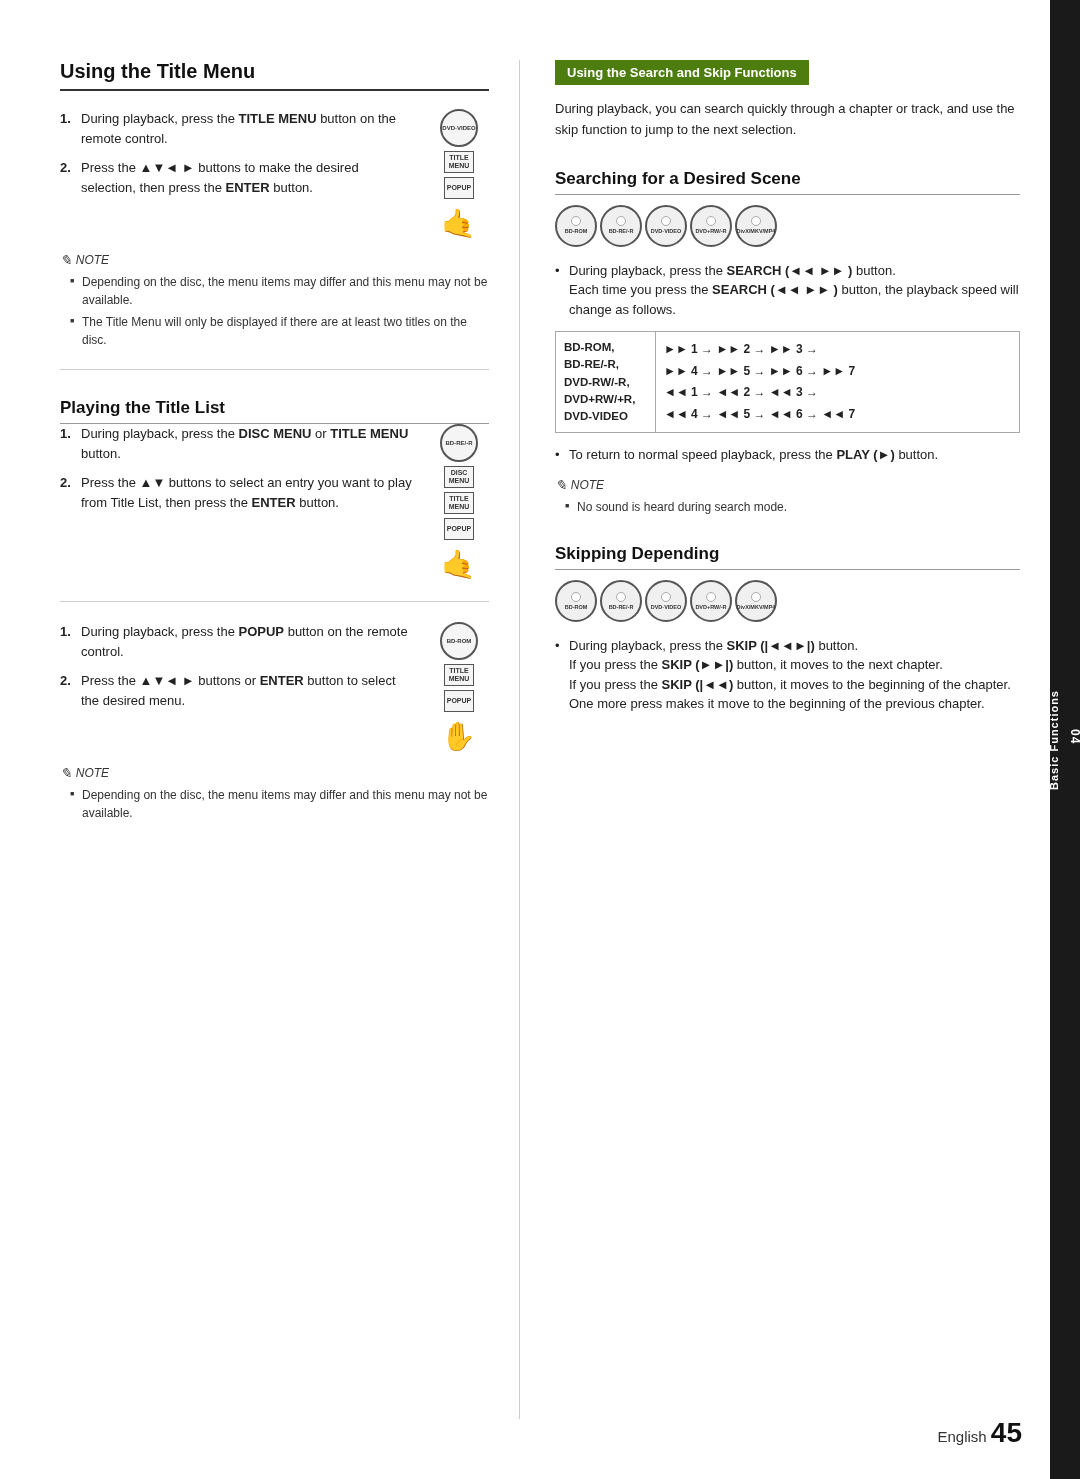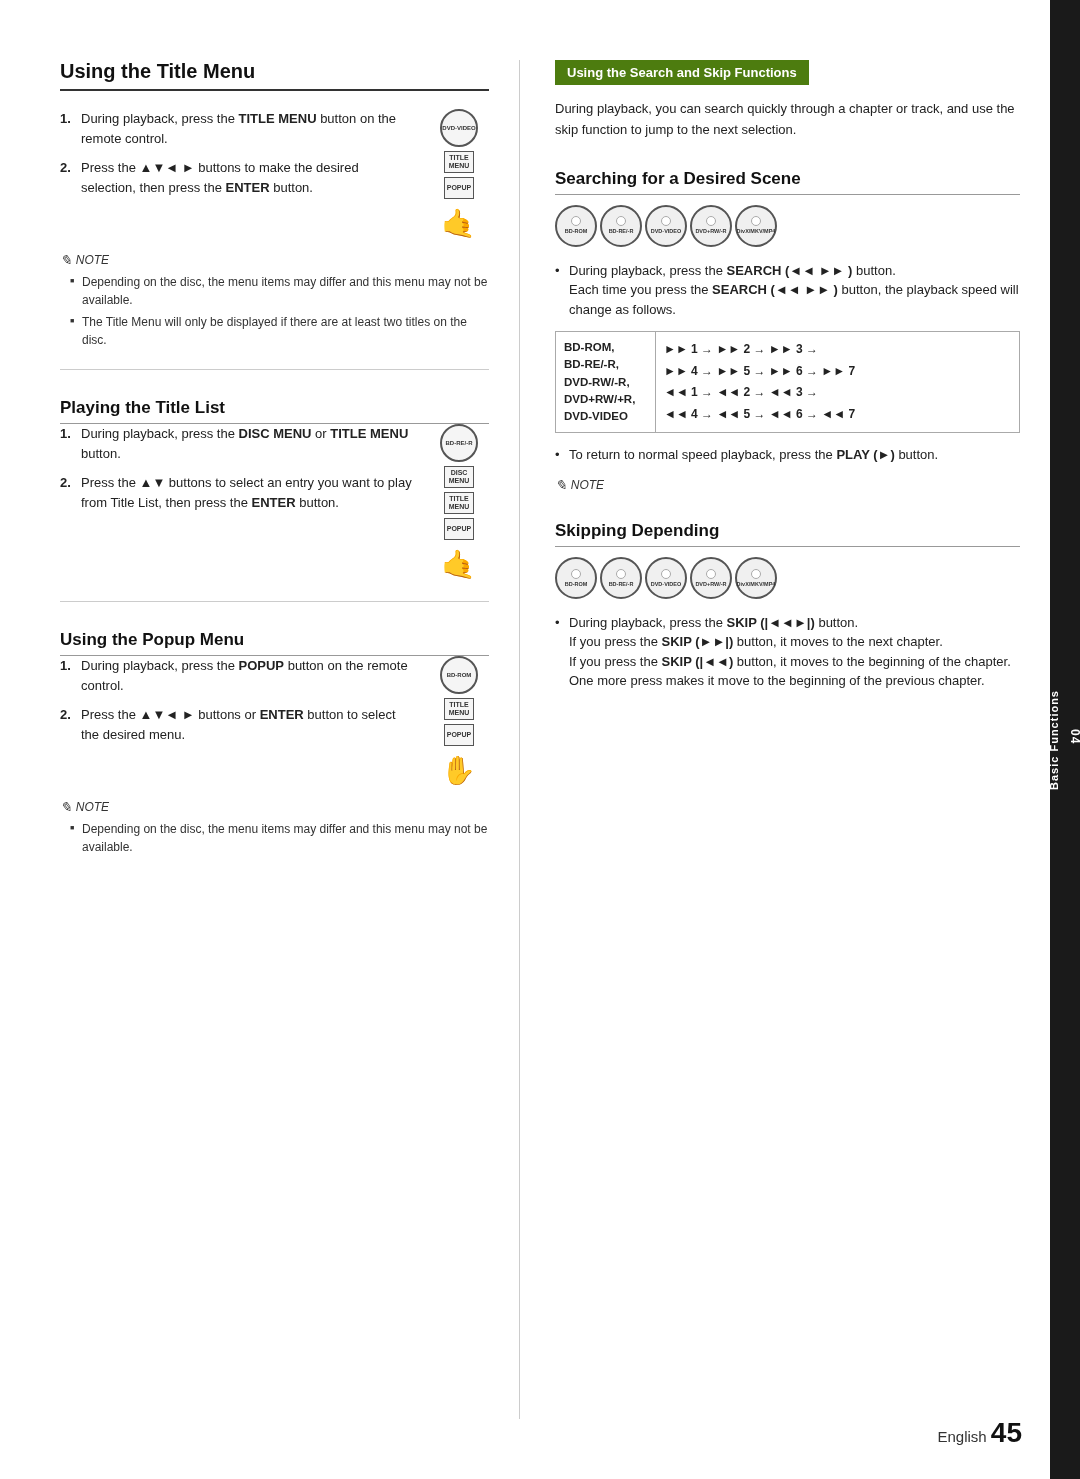--- a/index.html
+++ b/index.html
@@ -365,21 +365,20 @@
             <div class="small-btn">TITLE MENU</div>
             <div class="small-btn">POPUP</div>
             <div class="hand-icon">🤙</div>
           </div>
         </div>
       </div>
 
       <hr class="section-divider">
 
       <div>
-        <div class="sub-section-title">Using the Popup Menu</div>
 
         <div class="section-with-icon">
           <div class="section-text">
             <ol class="numbered-list">
               <li>
                 <span class="num">1.</span>
                 <span>During playback, press the <strong>POPUP</strong> button on the remote control.</span>
               </li>
               <li>
                 <span class="num">2.</span>
@@ -463,20 +462,23 @@
             </tr>
           </tbody>
         </table>
 
         <ul class="bullet-list">
           <li>To return to normal speed playback, press the <strong>PLAY (►)</strong> button.</li>
         </ul>
 
         <div class="note-section">
           <div class="note-label">NOTE</div>
+          <ul class="note-items">
+            <li>No sound is heard during search mode.</li>
+          </ul>
         </div>
       </div>
 
       
       <div>
         <div class="sub-section-title">Skipping Depending</div>
 
         <div class="disc-icons-row">
           <div class="disc-icon">
             <div class="disc-inner"></div>

